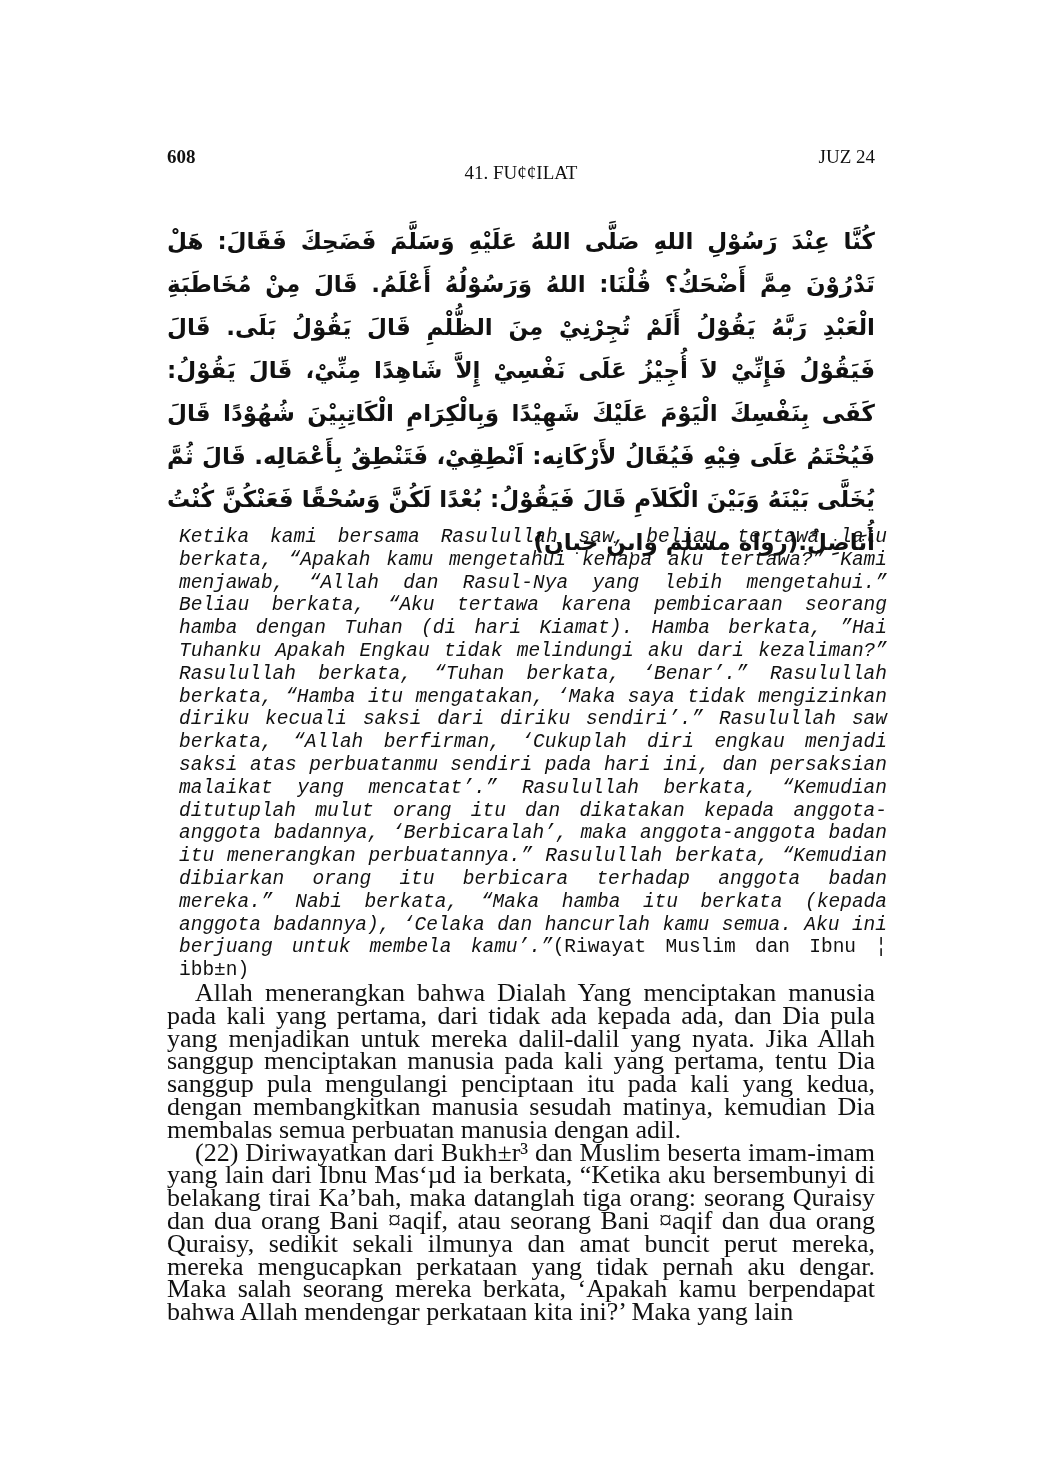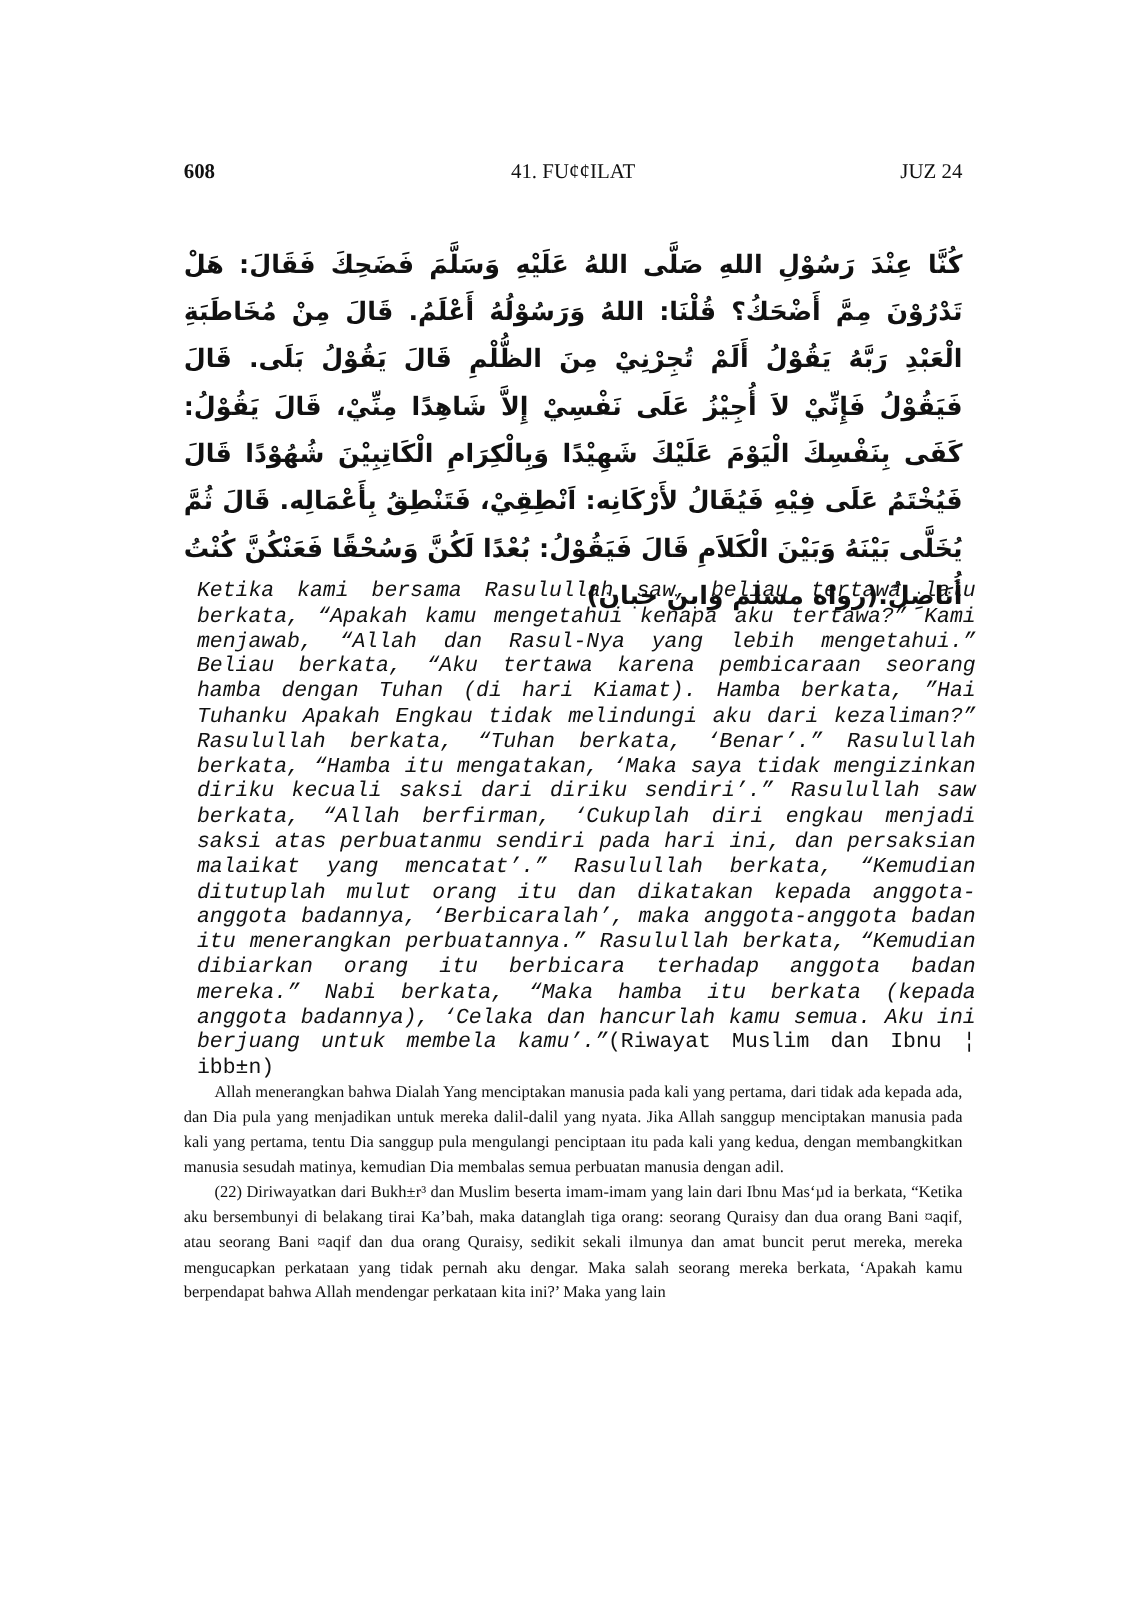--- a/index.html
+++ b/index.html
@@ -3,40 +3,40 @@
 <meta charset="utf-8">
 <style>
   html, body { margin: 0; padding: 0; background: #ffffff; }
   body { width: 1038px; height: 1475px; position: relative; overflow: hidden; color: #111; }
   .page { position: absolute; left: 167px; top: 0; width: 708px; }
   .header {
     position: absolute; top: 146px; left: 0; width: 708px; height: 24px;
     font-family: "Liberation Serif", serif; font-size: 19px;
   }
   .header .left { position: absolute; left: 0; top: 0; font-weight: bold; }
-  .header .center { position: absolute; left: 0; width: 100%; text-align: center; top: 0; }
+  .header .center { position: absolute; left: 0; width: 100%; text-align: center; top: 16px; }
   .header .right { position: absolute; right: 0; top: 0; }
 
   .arabic {
     position: absolute; top: 220px; left: 0; width: 708px;
     direction: rtl; text-align: justify; text-align-last: right;
     font-family: "DejaVu Sans", sans-serif; font-size: 23px; line-height: 43px; font-weight: bold;
   }
   .arabic .source { font-family: "DejaVu Sans", sans-serif; }
 
   .translation {
     position: absolute; top: 526px; left: 12px; width: 708px;
     font-family: Liberation Mono, monospace; font-style: italic;
     font-size: 19.5px; line-height: 22.8px; text-align: justify;
   }
   .translation .ref { font-style: normal; }
 
   .body-text {
     position: absolute; top: 982px; left: 0; width: 708px;
-    font-family: "Liberation Serif", serif; font-size: 15px; line-height: 22.8px;
+    font-family: "Liberation Serif", serif; font-size: 26px; line-height: 22.8px;
     text-align: justify;
   }
   .body-text p { margin: 0; text-indent: 28px; }
 </style>
 </head>
 <body>
 
 <div class="page">
   <div class="header">
     <span class="left">608</span>

